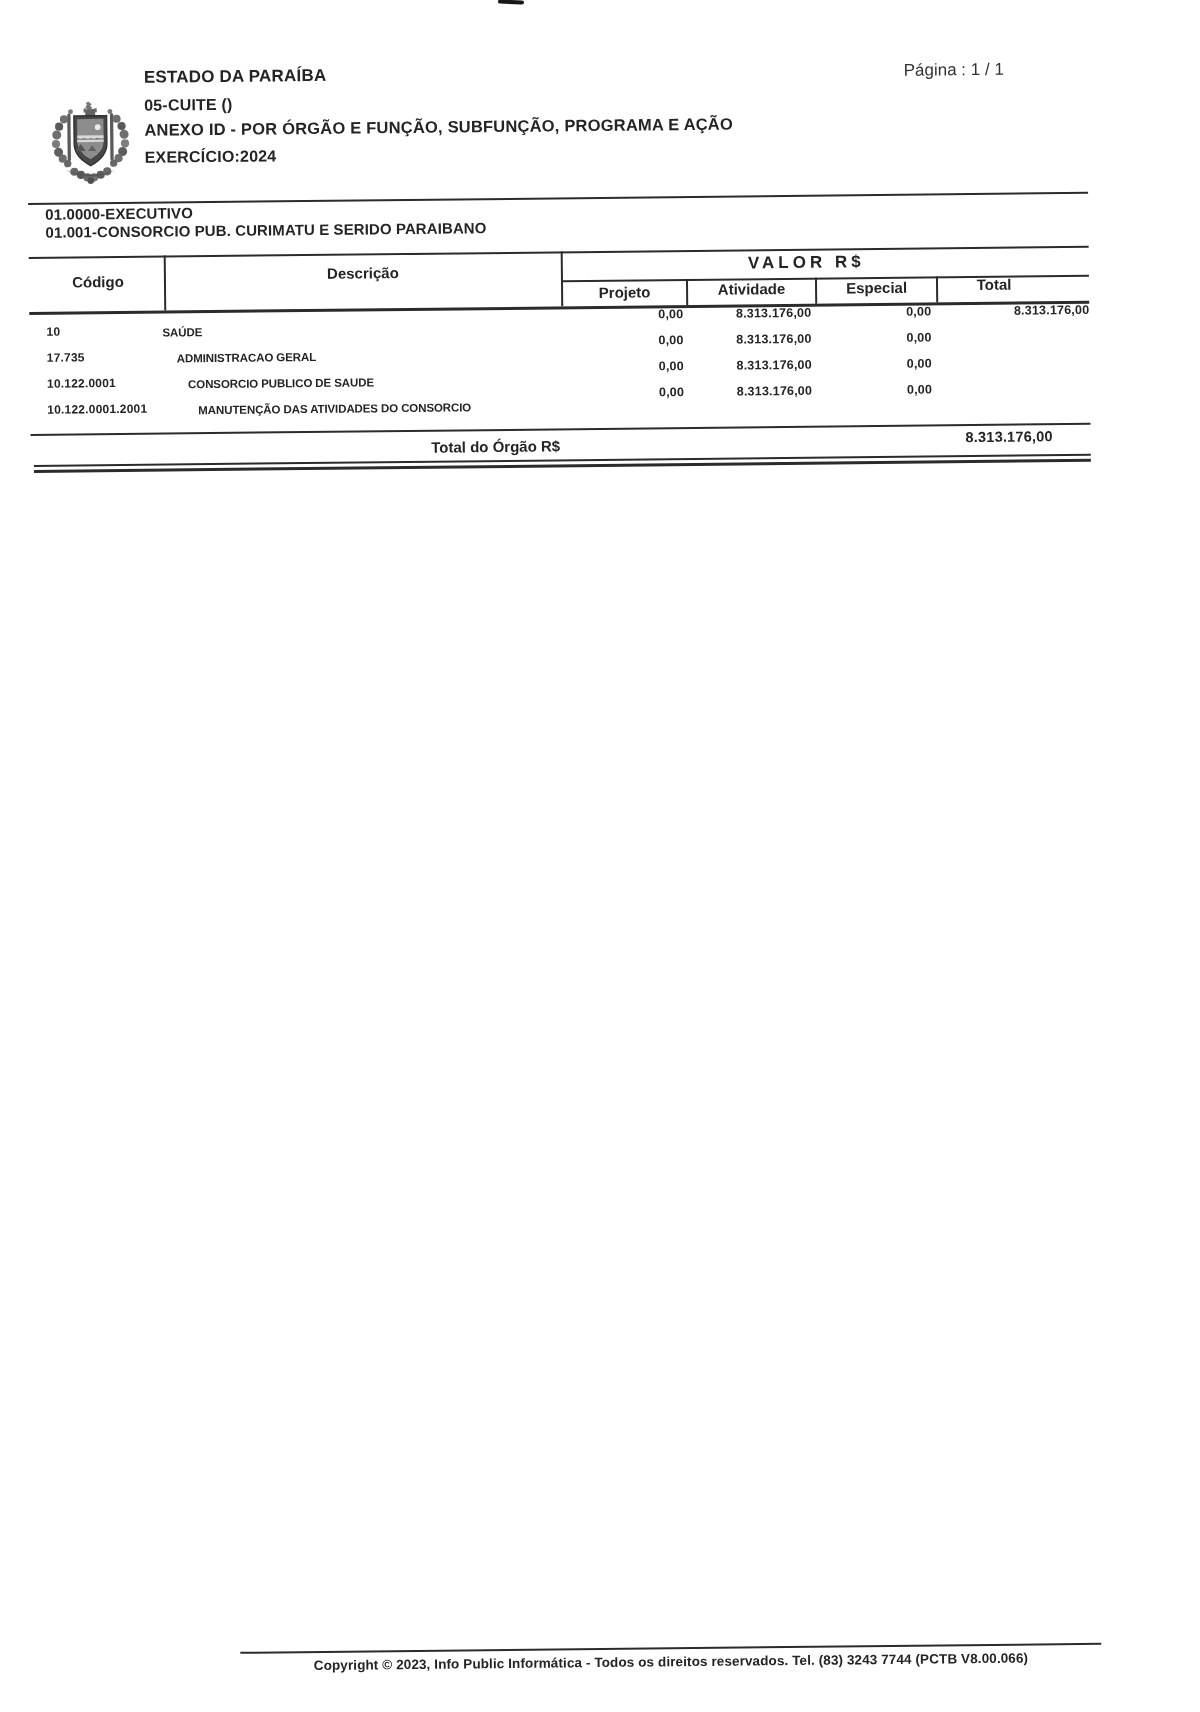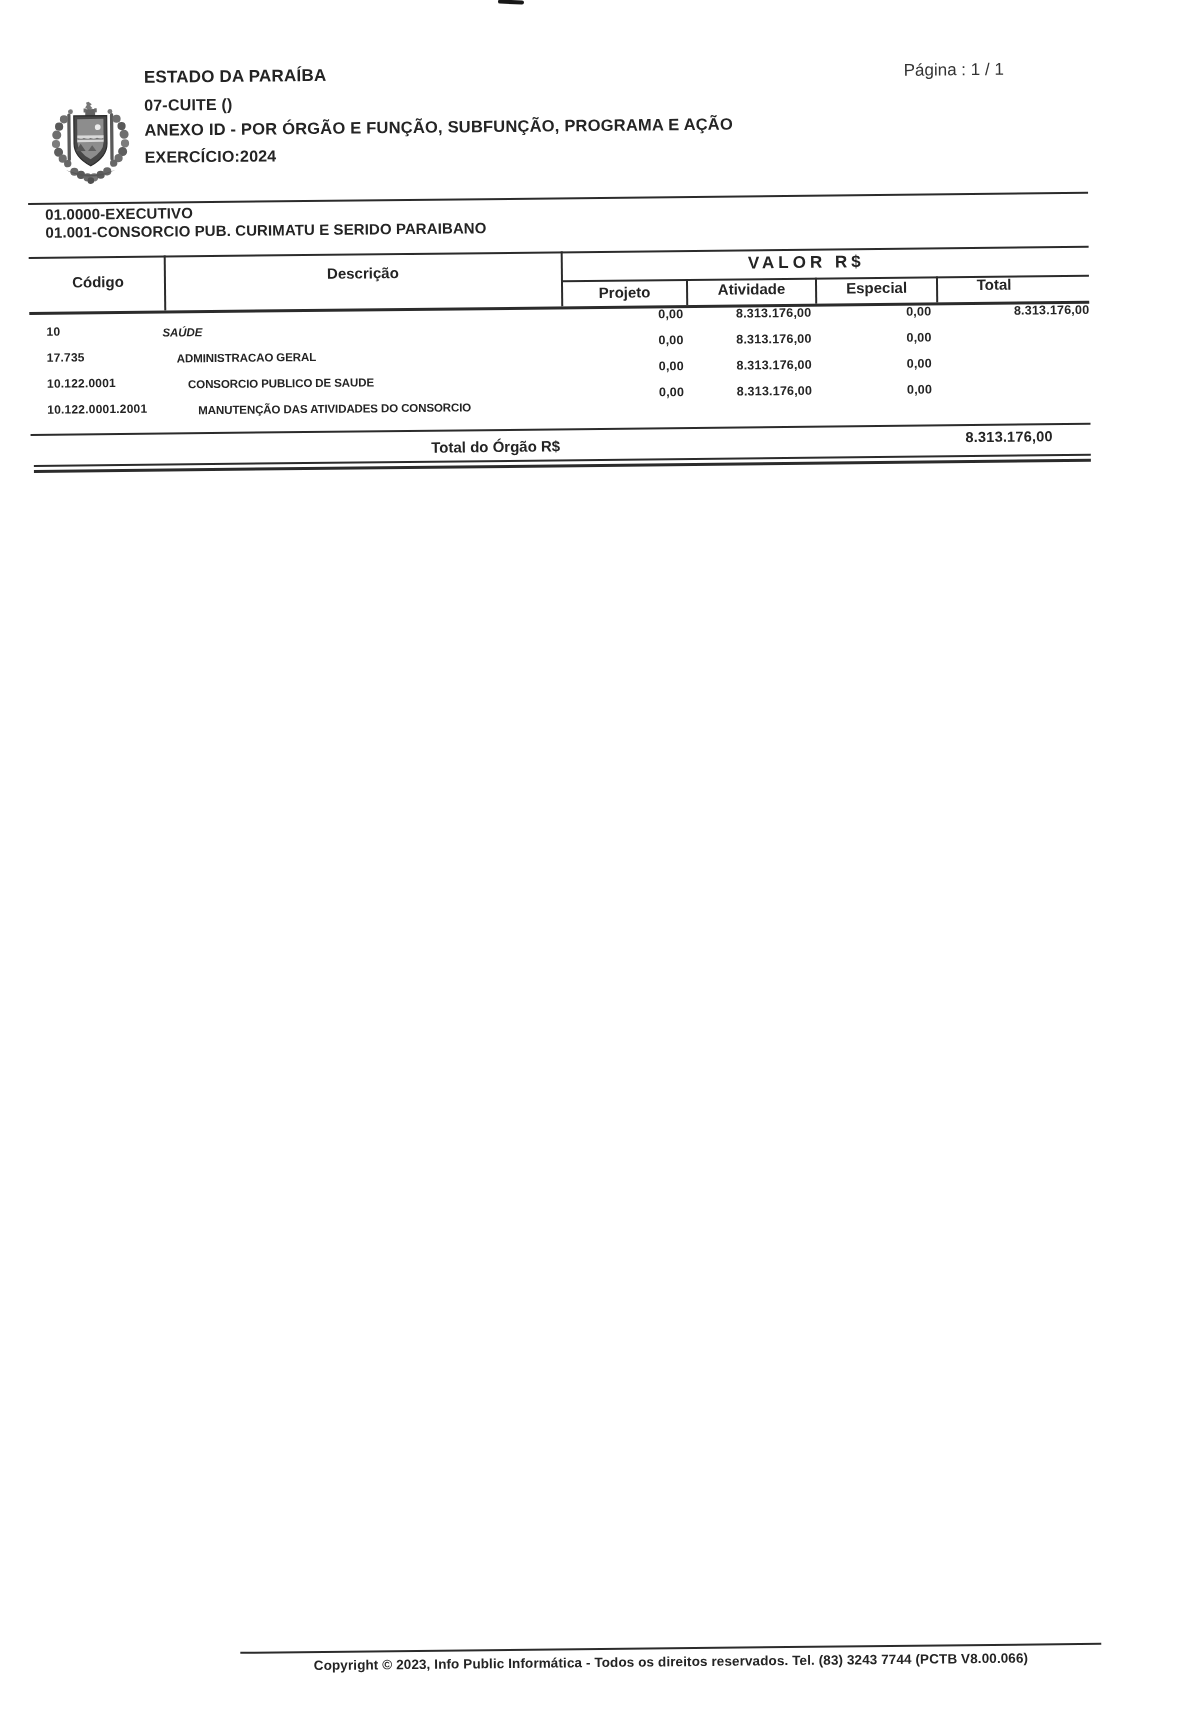--- a/index.html
+++ b/index.html
@@ -44,21 +44,21 @@
   .col-projeto { left:568px; top:284px; width:125px; }
   .col-atividade { left:693px; top:282px; width:129px; }
   .col-especial { left:822px; top:282px; width:121px; }
   .col-total { left:943px; top:280px; width:114px; }
 
   
   .row { position:absolute; left:38px; width:1057px; height:26px; }
   .row .cell { position:absolute; white-space:nowrap; }
   .cell-code { left:14px; bottom:1px; font-size:12px; font-weight:600; letter-spacing:0.2px; }
   .cell-desc { bottom:0; font-size:11.5px; font-weight:700; letter-spacing:-0.1px; }
-  .ind-0 { left:130px;font-style:italic; } .ind-1 { left:144px; } .ind-2 { left:155px; } .ind-3 { left:165px; }
+  .ind-0 { left:130px; } .ind-1 { left:144px; } .ind-2 { left:155px; } .ind-3 { left:165px; }
   .num { top:0; text-align:right; font-size:12.5px; font-weight:600; letter-spacing:0.2px; }
   .num-projeto { left:530px; width:125px; padding-right:4px; }
   .num-atividade { left:655px; width:129px; padding-right:5px; }
   .num-especial { left:784px; width:121px; padding-right:6px; }
   .num-total { left:905px; width:152px; padding-right:0; }
   .row-0 { top:308px; } .row-1 { top:334px; } .row-2 { top:360px; } .row-3 { top:386px; }
 
   
   .total-top { left:35px; top:428px; width:1060px; height:2px; }
   .total-label { position:absolute; left:350px; top:437px; width:300px; text-align:center; font-size:15px; font-weight:700; }
@@ -125,21 +125,21 @@
         <circle cx="46" cy="95" r="5"></circle>
           <circle cx="54" cy="95" r="5" fill="#767676"></circle>
         <circle cx="62" cy="92" r="5" fill="#5c5c5c"></circle>
           <circle cx="70" cy="88" r="5"></circle>
         <circle cx="50" cy="99" r="4" fill="#4f4f4f"></circle>
       </g>
       <path d="M20 86 q30 16 60 0 q-28 12 -60 0 z" fill="#555"></path>
     </svg>
 
     <div class="hdr-text hdr-state">ESTADO DA PARAÍBA</div>
-    <div class="hdr-text hdr-entity">07-CUITE ()</div>
+    <div class="hdr-text hdr-entity">05-CUITE ()</div>
     <div class="hdr-text hdr-title">ANEXO ID - POR ÓRGÃO E FUNÇÃO, SUBFUNÇÃO, PROGRAMA E AÇÃO</div>
     <div class="hdr-text hdr-exercise">EXERCÍCIO:2024</div>
 
     <div class="line rule-header"></div>
 
     <div class="organ-line organ-1">01.0000-EXECUTIVO</div>
     <div class="organ-line organ-2">01.001-CONSORCIO PUB. CURIMATU E SERIDO PARAIBANO</div>
 
     <div class="line tbl-top"></div>
     <div class="valor-header">VALOR R$</div>

